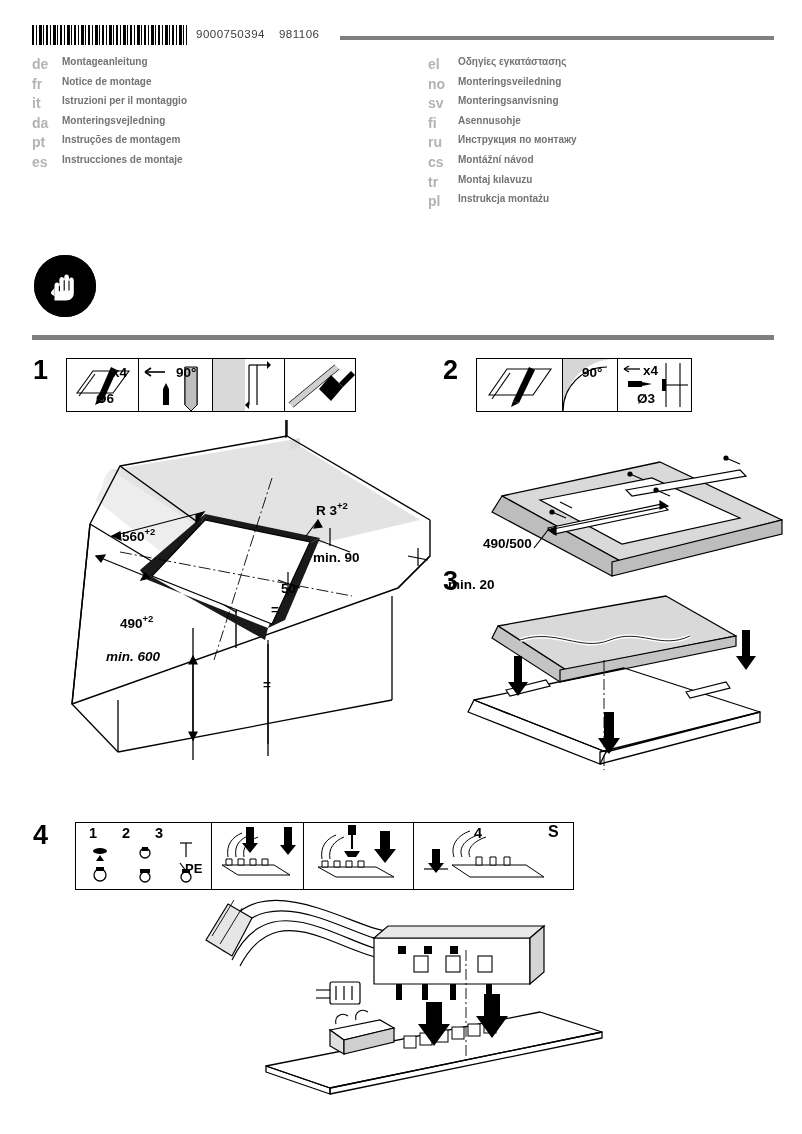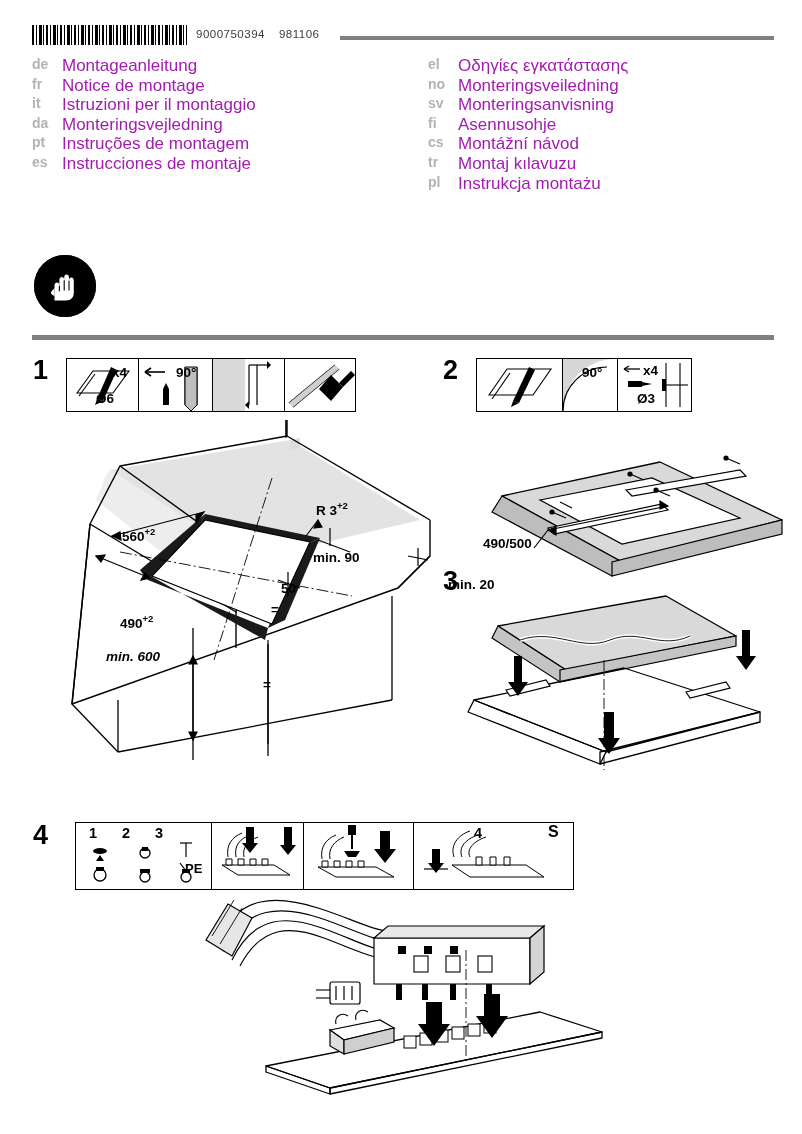--- a/index.html
+++ b/index.html
@@ -74,23 +74,23 @@
   }
   .lang-code {
     width: 30px;
     flex: 0 0 30px;
     color: #b3b3b3;
     font-size: 14px;
     font-weight: bold;
     text-align: left;
   }
   .lang-name {
-    font-size: 17px;
-    font-weight: normal;
-    color: #a21caf;
+    font-size: 10px;
+    font-weight: bold;
+    color: #737373;
     white-space: nowrap;
   }
 
   
   .glove-badge {
     position: absolute;
     left: 34px;
     top: 255px;
     width: 62px;
     height: 62px;
@@ -208,20 +208,24 @@
       <span class="lang-code">no</span>
       <span class="lang-name">Monteringsveiledning</span>
     </div>
     <div class="lang-row">
       <span class="lang-code">sv</span>
       <span class="lang-name">Monteringsanvisning</span>
     </div>
     <div class="lang-row">
       <span class="lang-code">fi</span>
       <span class="lang-name">Asennusohje</span>
+    </div>
+    <div class="lang-row">
+      <span class="lang-code">ru</span>
+      <span class="lang-name">Инструкция по монтажу</span>
     </div>
     <div class="lang-row">
       <span class="lang-code">cs</span>
       <span class="lang-name">Montážní návod</span>
     </div>
     <div class="lang-row">
       <span class="lang-code">tr</span>
       <span class="lang-name">Montaj kılavuzu</span>
     </div>
     <div class="lang-row">

